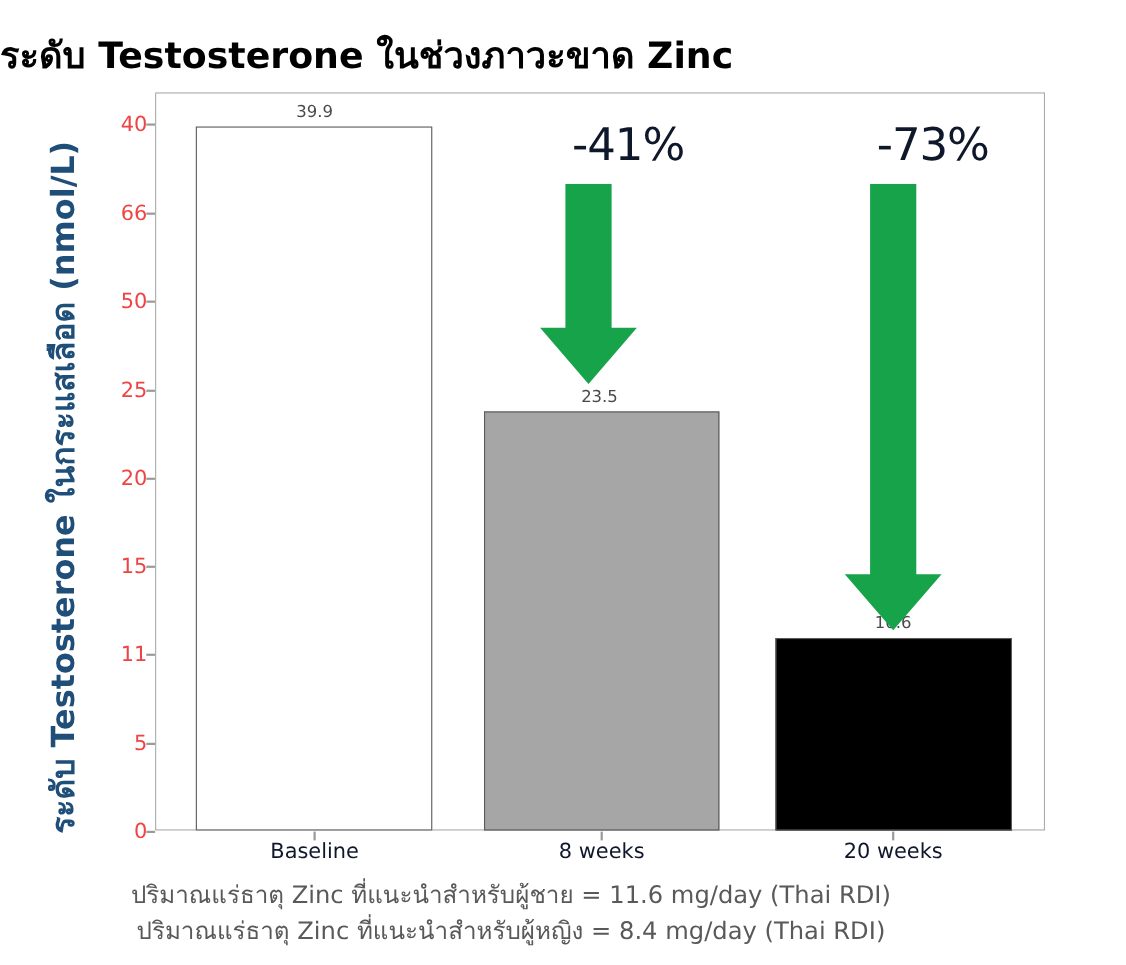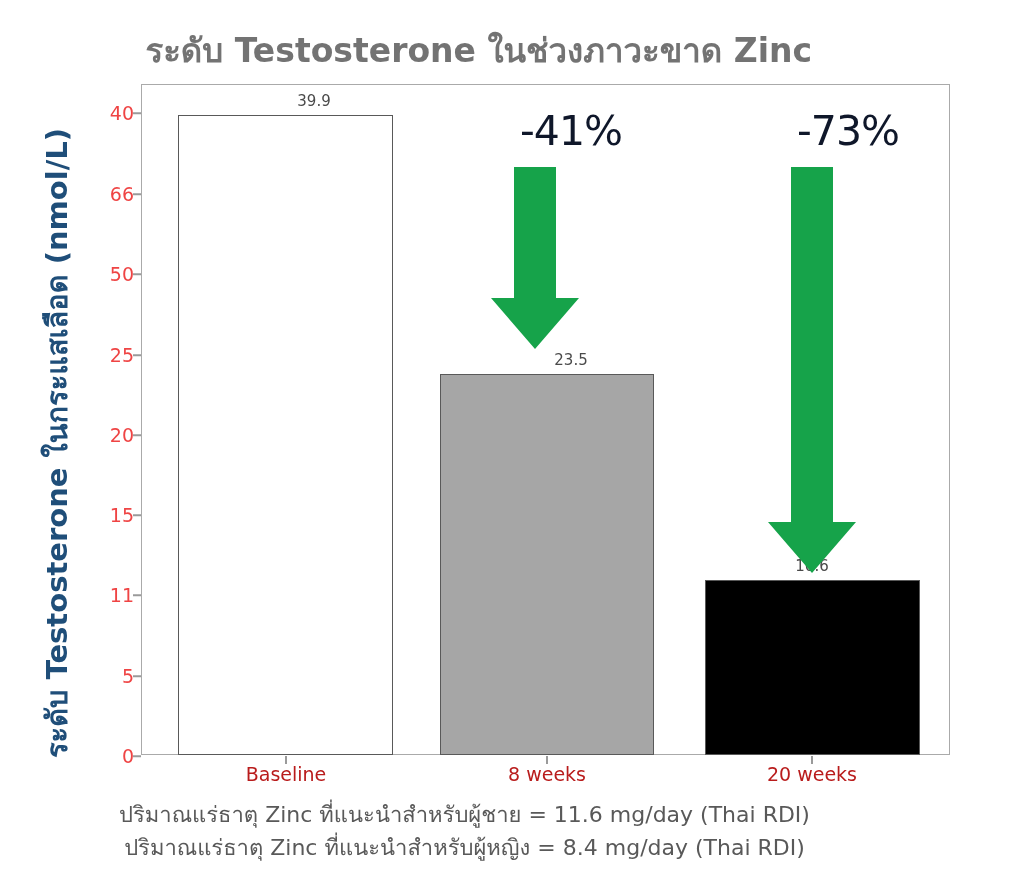--- a/index.html
+++ b/index.html
@@ -14,24 +14,24 @@
     overflow: hidden;
     font-family: "DejaVu Sans", "Liberation Sans", sans-serif;
   }
 
   
   #chart-title {
     position: absolute;
     left: 0;
     top: 24px;
     width: 812px;
-    text-align: right;
+    text-align: left;
     font-size: 33px;
     font-weight: bold;
-    color: #737373;
+    color: #000000;
     letter-spacing: 0px;
     white-space: nowrap;
   }
 
   
   #y-axis-title {
     position: absolute;
     left: -343px;
     top: 420px;
     width: 800px;
@@ -90,21 +90,21 @@
   .x-tick-mark {
     position: absolute;
     width: 1.5px;
     height: 8px;
     background: #9a9a9a;
   }
   .x-cat-label {
     position: absolute;
     text-align: center;
     font-size: 19px;
-    color: #b91c1c;
+    color: #0f172a;
     transform: translateX(-50%);
     white-space: nowrap;
   }
 
   
   .annotation-label {
     position: absolute;
     font-size: 41px;
     font-weight: normal;
     color: #0f172a;
@@ -168,24 +168,24 @@
 
   <div class="y-tick-label" style="left:88px; top:756px;">0</div>
   <div class="y-tick-mark" style="left:133px; top:756px;"></div>
 </div>
 
 <div id="plot-area"></div>
 
 <div id="bars-layer">
 
   <div class="bar" style="left:178px; top:115px; width:215px; height:640px; background:#ffffff; border:1.5px solid #595959;"></div>
-  <div class="bar-value" style="left:286px; top:92px;margin-left:28px;">39.9</div>
+  <div class="bar-value" style="left:286px; top:92px;">39.9</div>
 
   <div class="bar" style="left:440px; top:374px; width:214px; height:381px; background:#a6a6a6; border:1.5px solid #595959;"></div>
-  <div class="bar-value" style="left:571px; top:351px;">23.5</div>
+  <div class="bar-value" style="left:545px; top:351px;">23.5</div>
 
   <div class="bar" style="left:705px; top:580px; width:215px; height:175px; background:#000000; border:1.5px solid #595959;"></div>
   <div class="bar-value" style="left:812px; top:557px;">10.6</div>
 </div>
 
 <div id="x-axis">
   <div class="x-tick-mark" style="left:285px; top:756px;"></div>
   <div class="x-cat-label" style="left:286px; top:763px;">Baseline</div>
 
   <div class="x-tick-mark" style="left:546px; top:756px;"></div>

